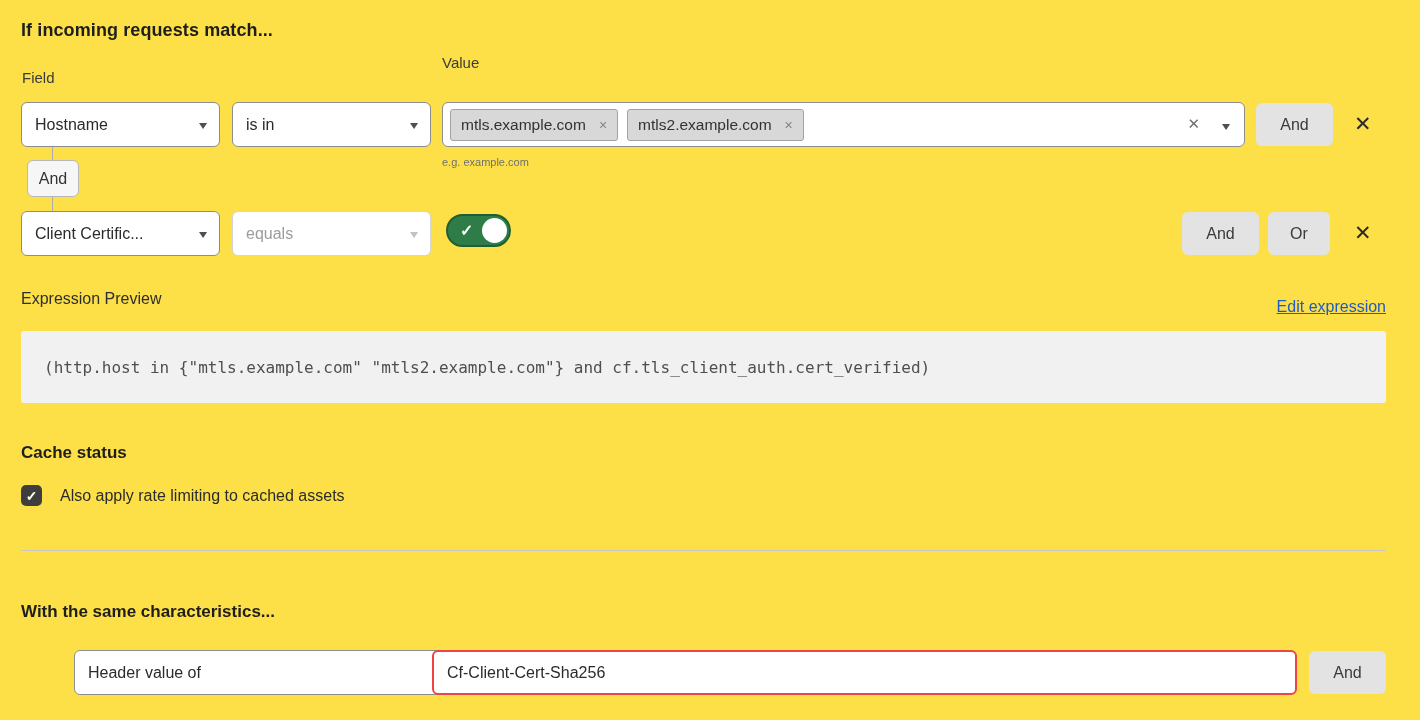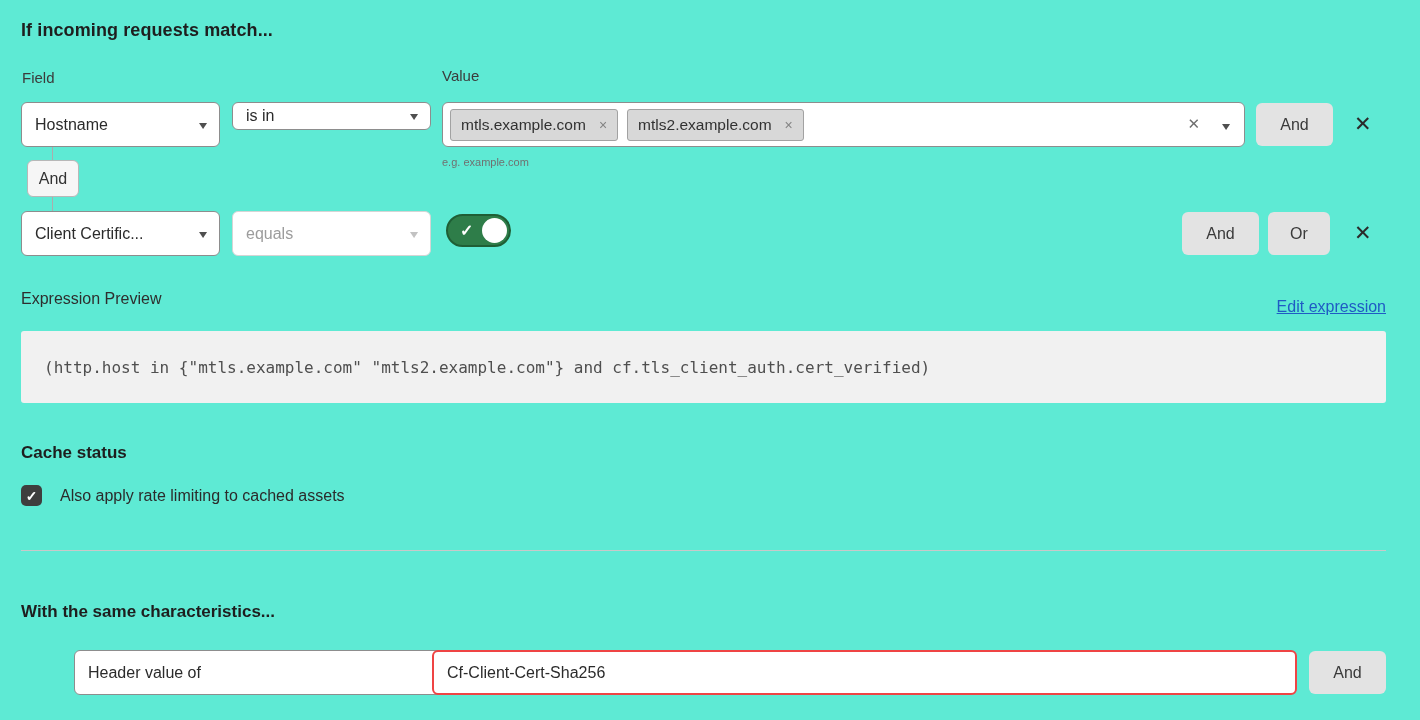--- a/index.html
+++ b/index.html
@@ -1,18 +1,18 @@
 <!DOCTYPE html>
 <html><head>
 <meta charset="utf-8">
 <style>
   * { margin:0; padding:0; box-sizing:border-box; }
   html,body { background:#fff; }
   body { font-family:"Liberation Sans", sans-serif; color:#2b2b2b; }
-  .stage { position:relative; width:1420px; height:720px; background:#5eead4; overflow:hidden; }
+  .stage { position:relative; width:1420px; height:720px; background:#fde047; overflow:hidden; }
 
   .abs { position:absolute; }
 
   .h1 { font-size:18px; font-weight:700; color:#1e1e1e; letter-spacing:.1px; }
   .h2 { font-size:17px; font-weight:700; color:#1e1e1e; }
   .col-label { font-size:15px; color:#3b3b3b; }
 
   .select {
     background:#fff; border:1px solid #8d8d8d; border-radius:6px;
     display:flex; align-items:center; justify-content:space-between;
@@ -81,28 +81,28 @@
 </style>
 </head>
 <body>
 
 <div class="stage">
 
   <div class="abs h1" style="left:21px; top:20px;">If incoming requests match...</div>
 
   <div class="abs col-label" style="left:22px; top:69px;">Field</div>
   <div class="abs col-label" style="left:232px; top:69px;margin-top:35px;">Operator</div>
-  <div class="abs col-label" style="left:442px; top:67px;">Value</div>
+  <div class="abs col-label" style="left:442px; top:54px;">Value</div>
 
   <div class="abs select" style="left:21px; top:102px; width:199px; height:45px;">
     <span>Hostname</span>
     <span class="caret">▾</span>
   </div>
 
-  <div class="abs select" style="left:232px; top:102px; width:199px; height:28px;">
+  <div class="abs select" style="left:232px; top:102px; width:199px; height:45px;">
     <span>is in</span>
     <span class="caret">▾</span>
   </div>
 
   <div class="abs multiselect" style="left:442px; top:102px; width:803px; height:45px;">
     <span class="tag">
       <span>mtls.example.com</span>
       <span class="tag-x">×</span>
     </span>
     <span class="tag">

